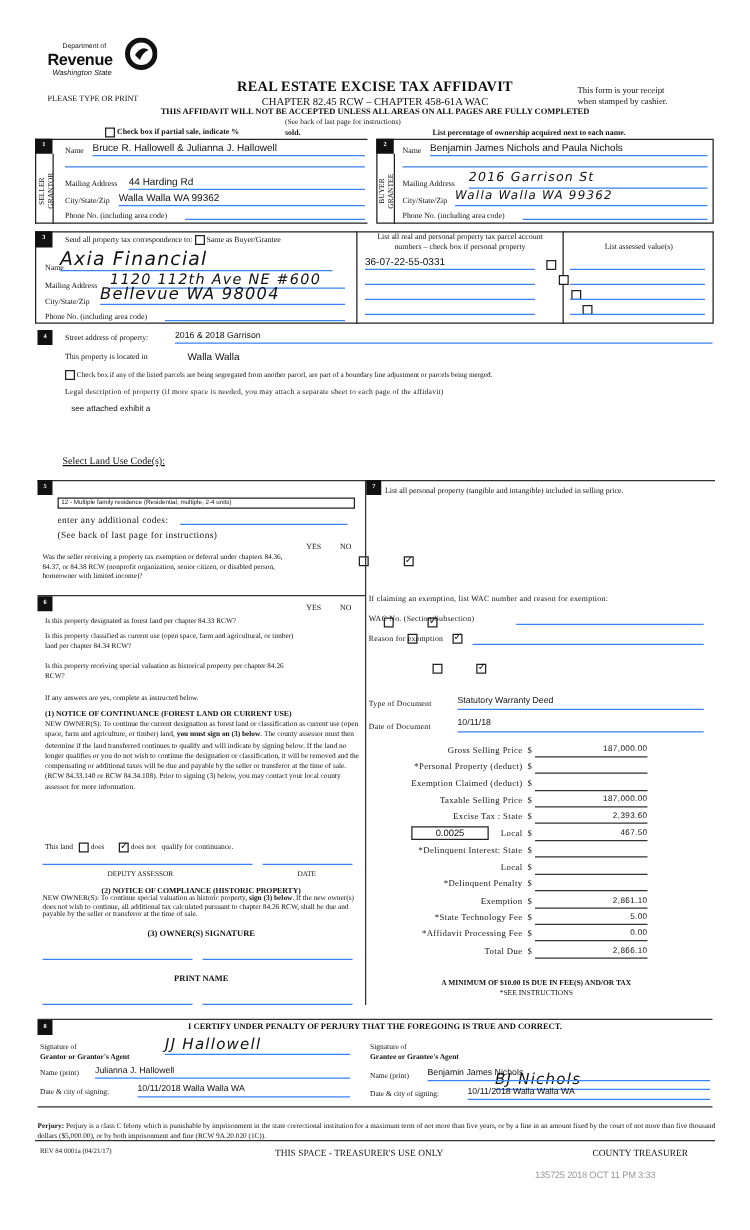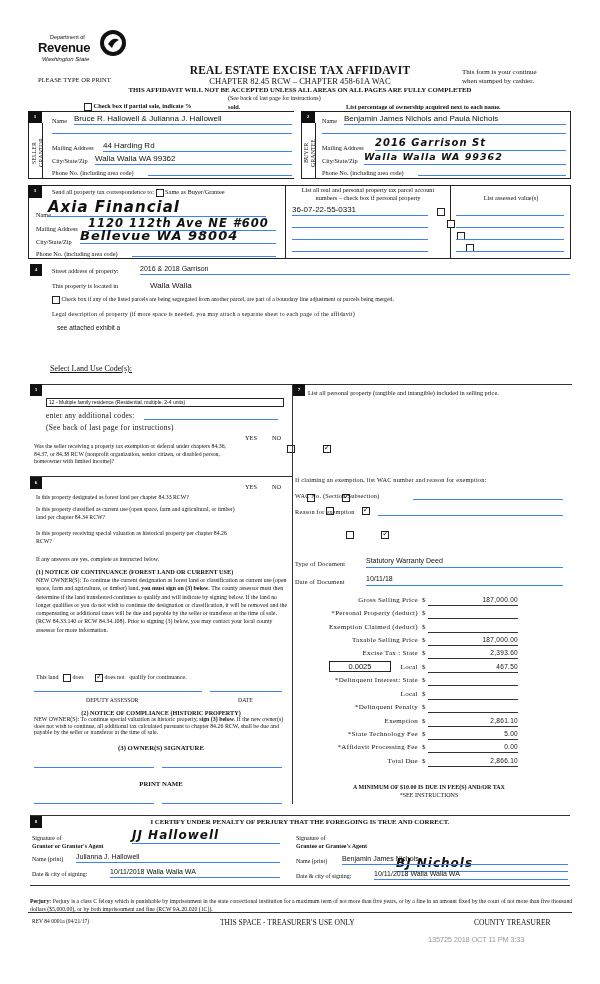--- a/index.html
+++ b/index.html
@@ -1,20 +1,20 @@
 <!DOCTYPE html>
 <html><head>
 <meta charset="utf-8">
 <style>
   * { box-sizing: border-box; margin: 0; padding: 0; }
   html, body { width: 600px; height: 984px; background: #fff; overflow: hidden; }
   body { position: relative; font-family: "Liberation Serif", serif; color: #111; font-size: 7px; }
   .abs { position: absolute; }
   .sans { font-family: "Liberation Sans", sans-serif; }
-  .hand { font-family: "DejaVu Sans", sans-serif; font-style: italic; font-weight: 700; letter-spacing: 1px; }
+  .hand { font-family: "DejaVu Sans", sans-serif; font-style: italic; font-weight: 400; letter-spacing: 1px; }
   .b { font-weight: bold; }
   .num { position: absolute; background: #111; color: #fff; font-size: 5px; width: 12px; height: 12px; text-align: center; line-height: 12px; font-weight: bold; }
   .uline { position: absolute; border-bottom: 1px solid #3b82f6; }
   .box { position: absolute; border: 1px solid #222; }
   .cb { display: inline-block; width: 8px; height: 8px; border: 1px solid #222; vertical-align: middle; position: relative; background: #fff; }
   .cb.checked::after { content: "\2713"; position: absolute; left: 0; top: -3px; font-size: 8px; line-height: 10px; font-family: "DejaVu Sans", sans-serif; }
   .vlabel { position: absolute; writing-mode: vertical-rl; transform: rotate(180deg); font-size: 6px; text-align: center; line-height: 7px; }
   .fill { font-family: "Liberation Sans", sans-serif; font-size: 8px; }
   .lbl { font-size: 6.3px; }
   .money-row { position: absolute; left: 298px; width: 290px; height: 12px; font-size: 7px; letter-spacing: 0.3px; }
@@ -34,21 +34,21 @@
   <div class="abs sans" style="left:4px;top:26px;font-size:6px;font-style:italic;">Washington State</div>
   <svg class="abs" style="left:62px;top:0;" width="26" height="26" viewBox="0 0 26 26">
     <circle cx="13" cy="13" r="11" fill="none" stroke="#111" stroke-width="4"></circle>
     <path d="M8 14 Q13 6 19 10 Q14 12 12 18 Z" fill="#111"></path>
   </svg>
 </div>
 
 <div class="abs" style="left:38px;top:76px;font-size:6.5px;">PLEASE TYPE OR PRINT</div>
 <div class="abs b" style="left:0;width:600px;text-align:center;top:64px;font-size:11.5px;letter-spacing:0.2px;">REAL ESTATE EXCISE TAX AFFIDAVIT</div>
 <div class="abs" style="left:0;width:600px;text-align:center;top:76px;font-size:8.5px;">CHAPTER 82.45 RCW – CHAPTER 458-61A WAC</div>
-<div class="abs" style="left:462px;top:68px;font-size:7px;">This form is your continue</div>
+<div class="abs" style="left:462px;top:68px;font-size:7px;">This form is your receipt</div>
 <div class="abs" style="left:462px;top:77px;font-size:7px;">when stamped by cashier.</div>
 <div class="abs b" style="left:0;width:600px;text-align:center;top:86px;font-size:6.8px;">THIS AFFIDAVIT WILL NOT BE ACCEPTED UNLESS ALL AREAS ON ALL PAGES ARE FULLY COMPLETED</div>
 <div class="abs" style="left:228px;top:95px;font-size:6px;">(See back of last page for instructions)</div>
 <div class="abs b" style="left:84px;top:102px;font-size:6.3px;">
   <span class="cb"></span>
   <span>Check box if partial sale, indicate %</span>
 </div>
 <div class="abs b" style="left:228px;top:103px;font-size:6.3px;">sold.</div>
 <div class="abs b" style="left:346px;top:103px;font-size:6.3px;">List percentage of ownership acquired next to each name.</div>
 

